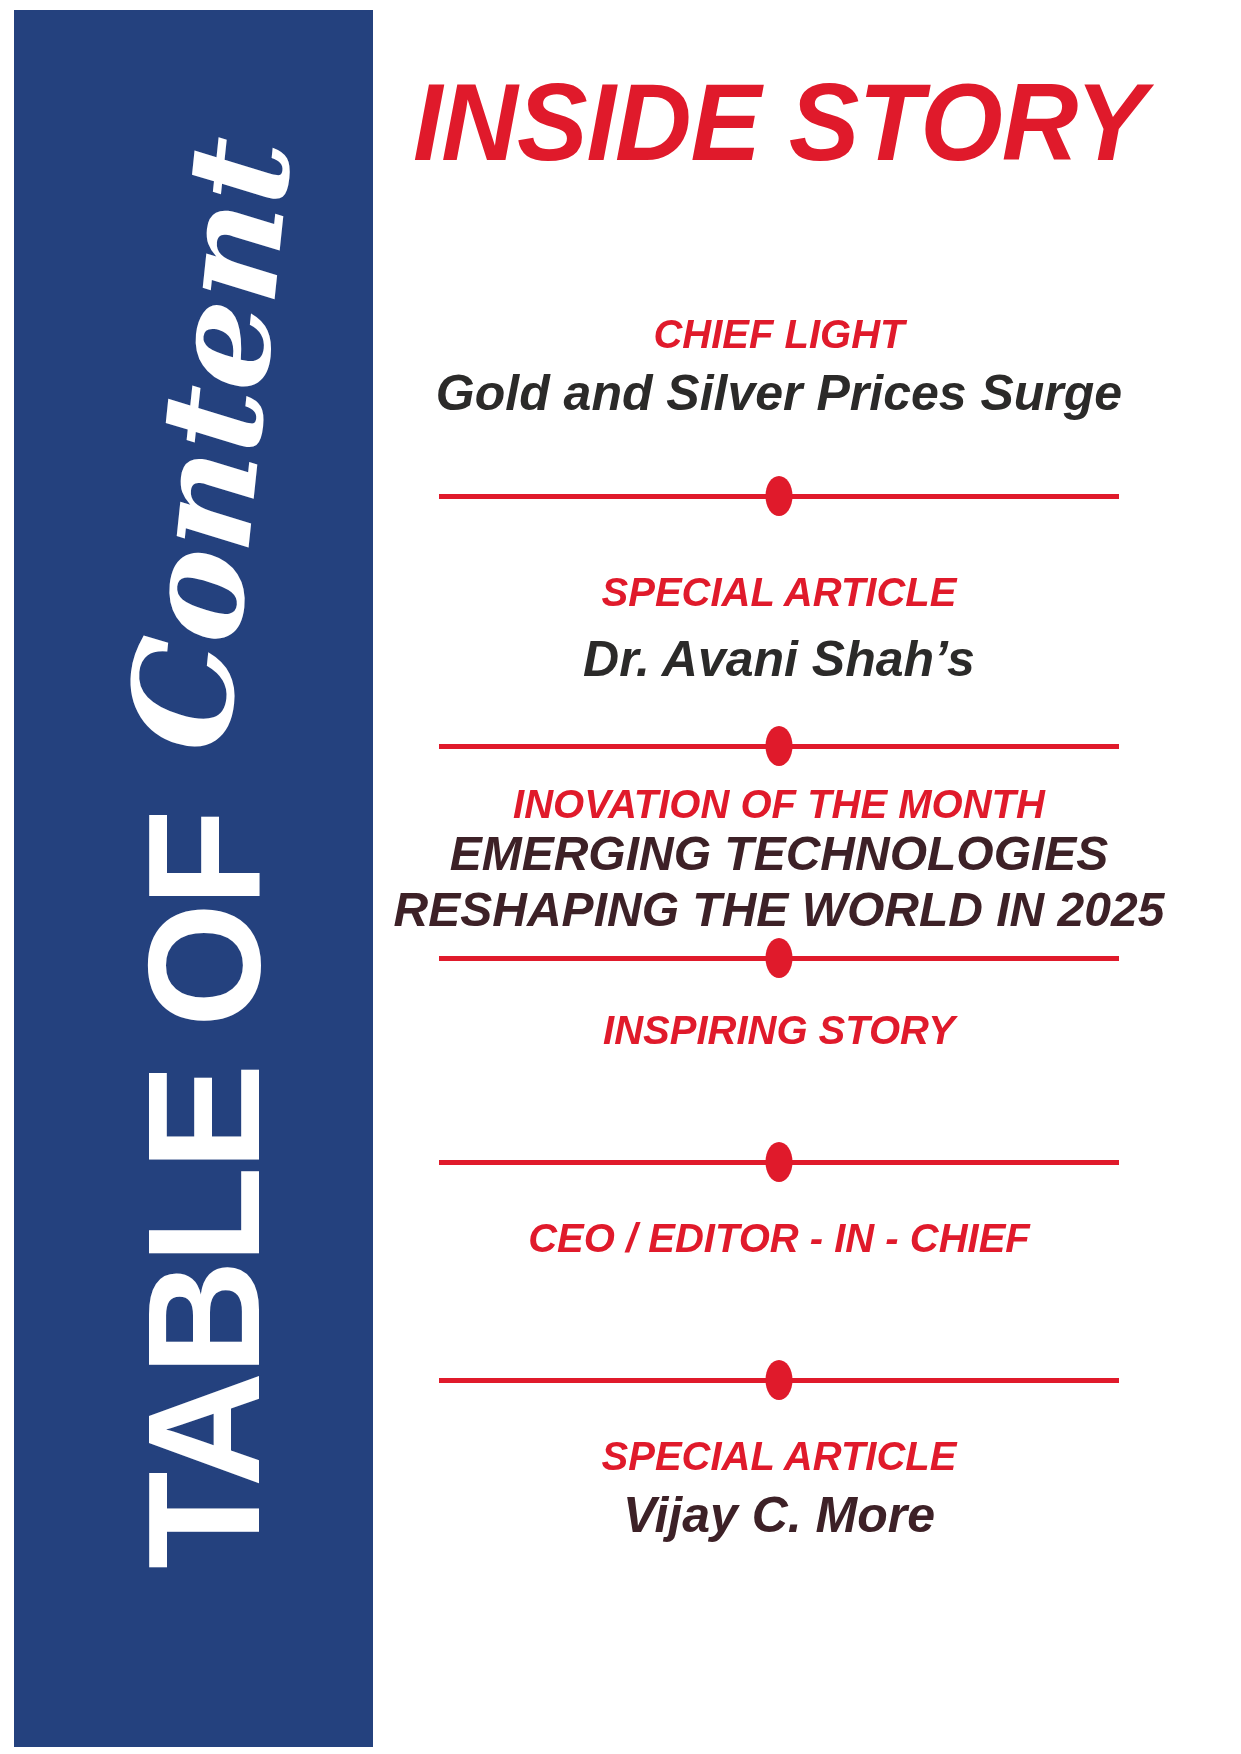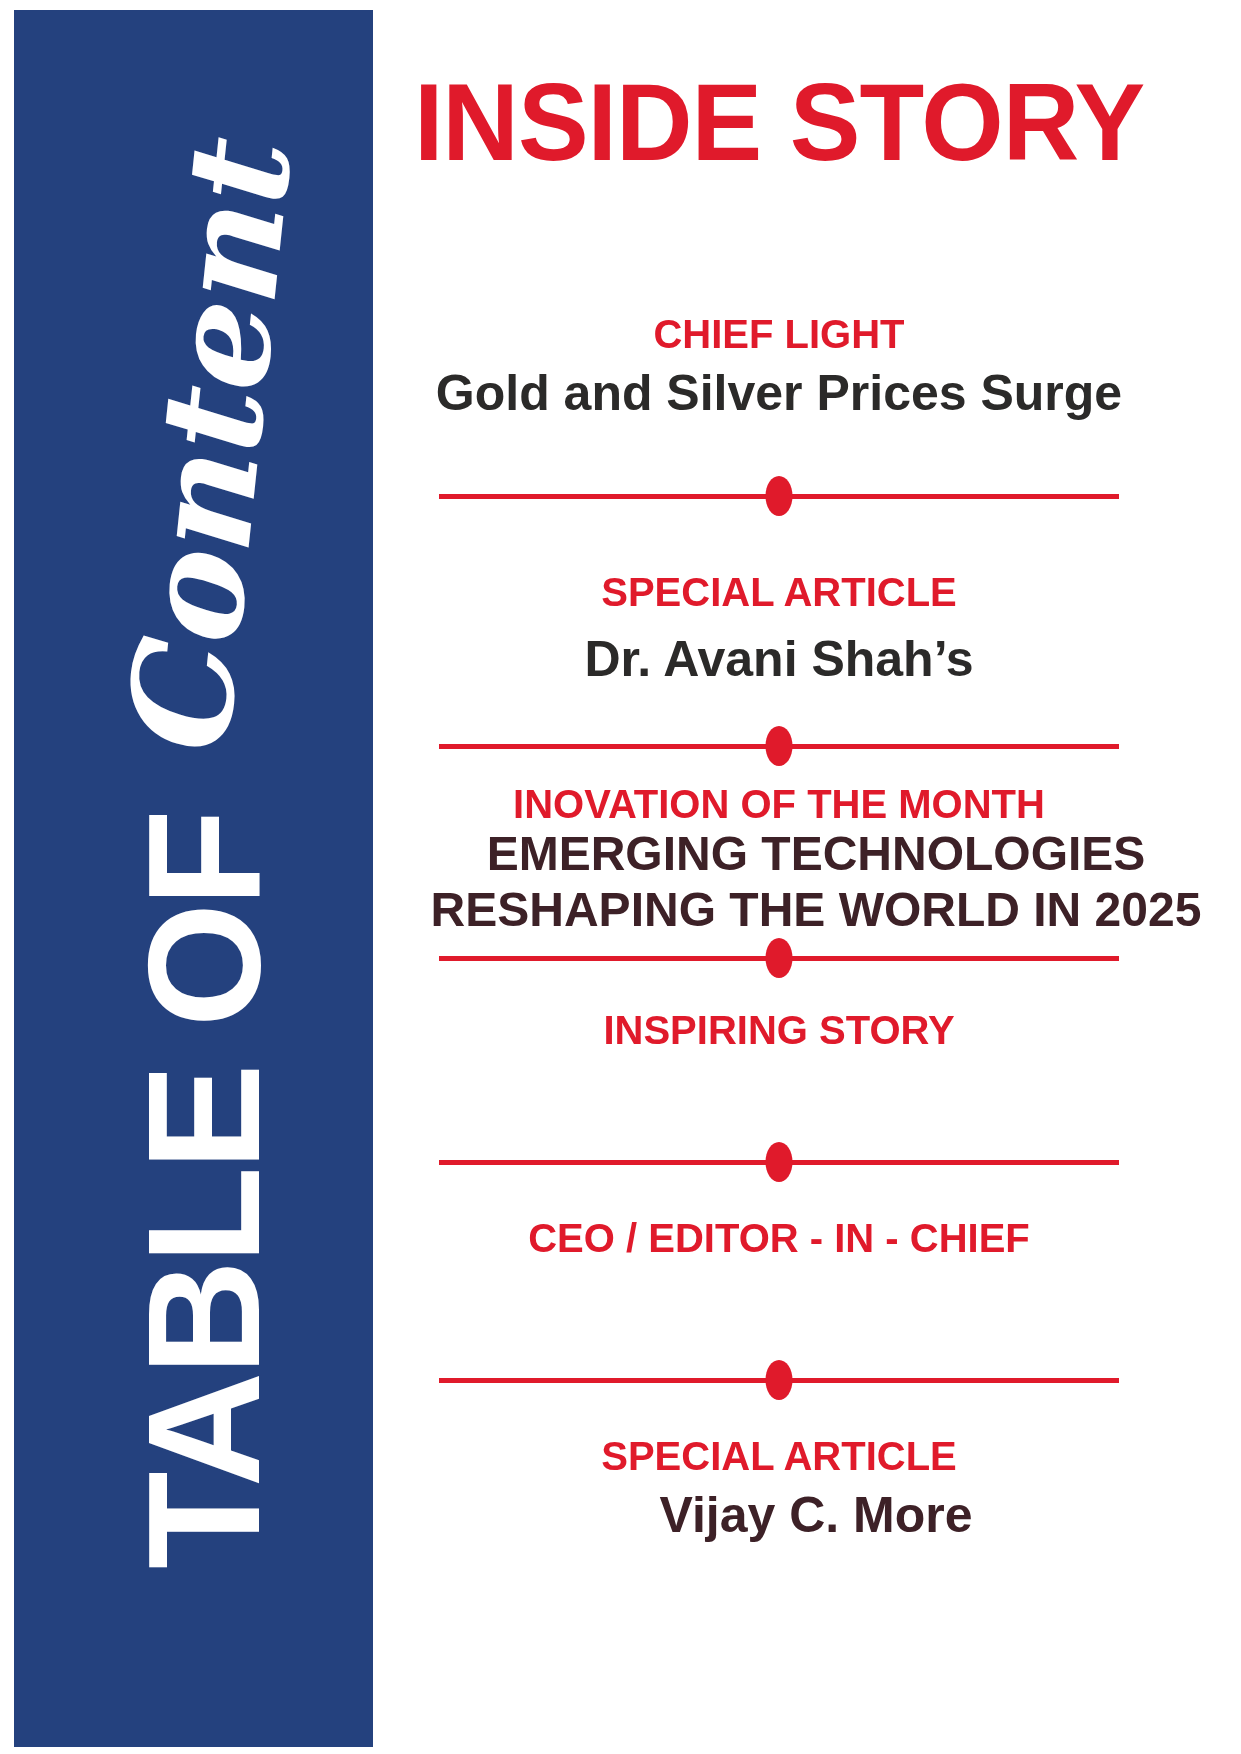--- a/index.html
+++ b/index.html
@@ -18,31 +18,31 @@
     font-size:160px; font-weight:bold; letter-spacing:-4px;
     transform:translate(-50%,-50%) rotate(-90deg);
   }
   .rot-content {
     left:196px; top:435px;
     font-family:"DejaVu Serif", serif; font-style:italic; font-weight:bold;
     font-size:140px; letter-spacing:-2px;
     transform:translate(-50%,-50%) rotate(-84deg);
   }
   
-  .main { position:absolute; left:373px; top:0; width:812px; height:1710px; }
+  .main { position:absolute; left:373px; top:0; width:812px; height:1710px;font-style:italic; }
   .main > div { position:absolute; width:100%; text-align:center; }
   .page-title {
     top:62px; color:var(--red,#e01a2b); font-weight:bold; font-size:106px;
     letter-spacing:-1px; transform:scaleY(1.04);
   }
   .label { color:var(--red,#e01a2b); font-weight:bold; font-size:40px; letter-spacing:0; }
   .story-title { font-weight:bold; font-size:50px; }
   .story-title.two-line { font-size:48px; line-height:56px; }
   .dark   { color:var(--dark,#2b2a29); }
-  .maroon { color:var(--maroon,#3d2127);padding-left:37px; }
+  .maroon { color:var(--maroon,#3d2127); }
   
   .divider { height:40px; }
   .divider .line {
     position:absolute; left:50%; top:18px; width:680px; height:5px;
     transform:translateX(-50%); background:var(--red,#e01a2b);
   }
   .divider .dot {
     position:absolute; left:50%; top:50%; width:27px; height:40px;
     transform:translate(-50%,-50%); border-radius:50%;
     background:var(--red,#e01a2b);

